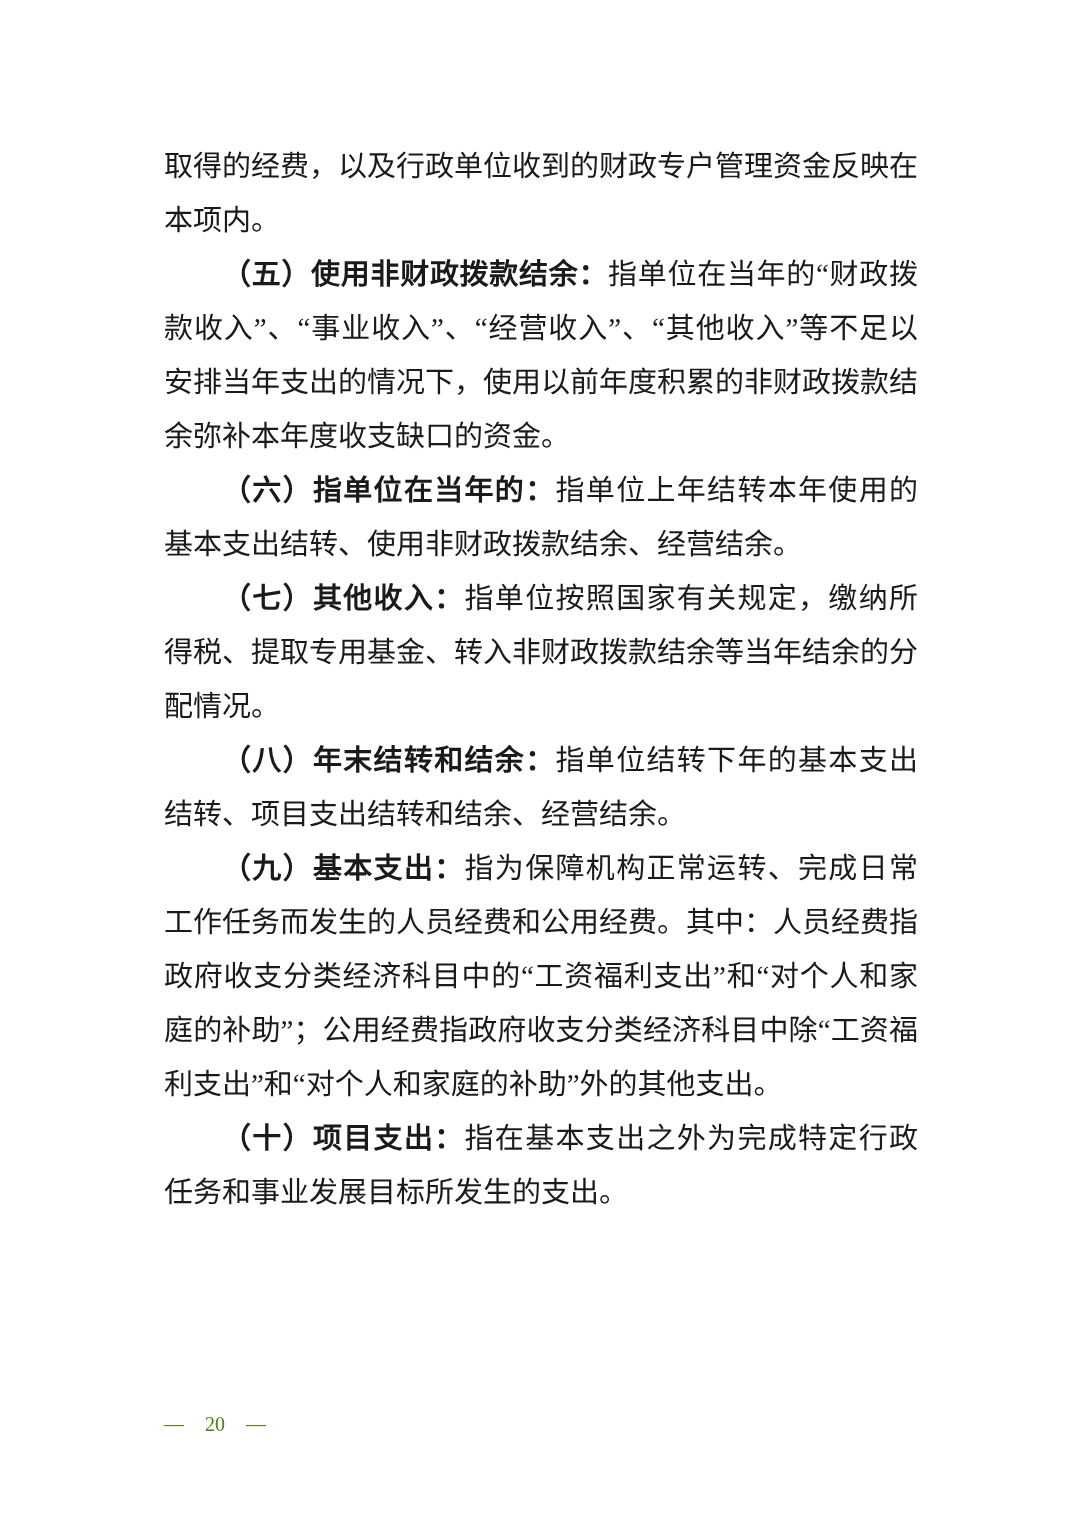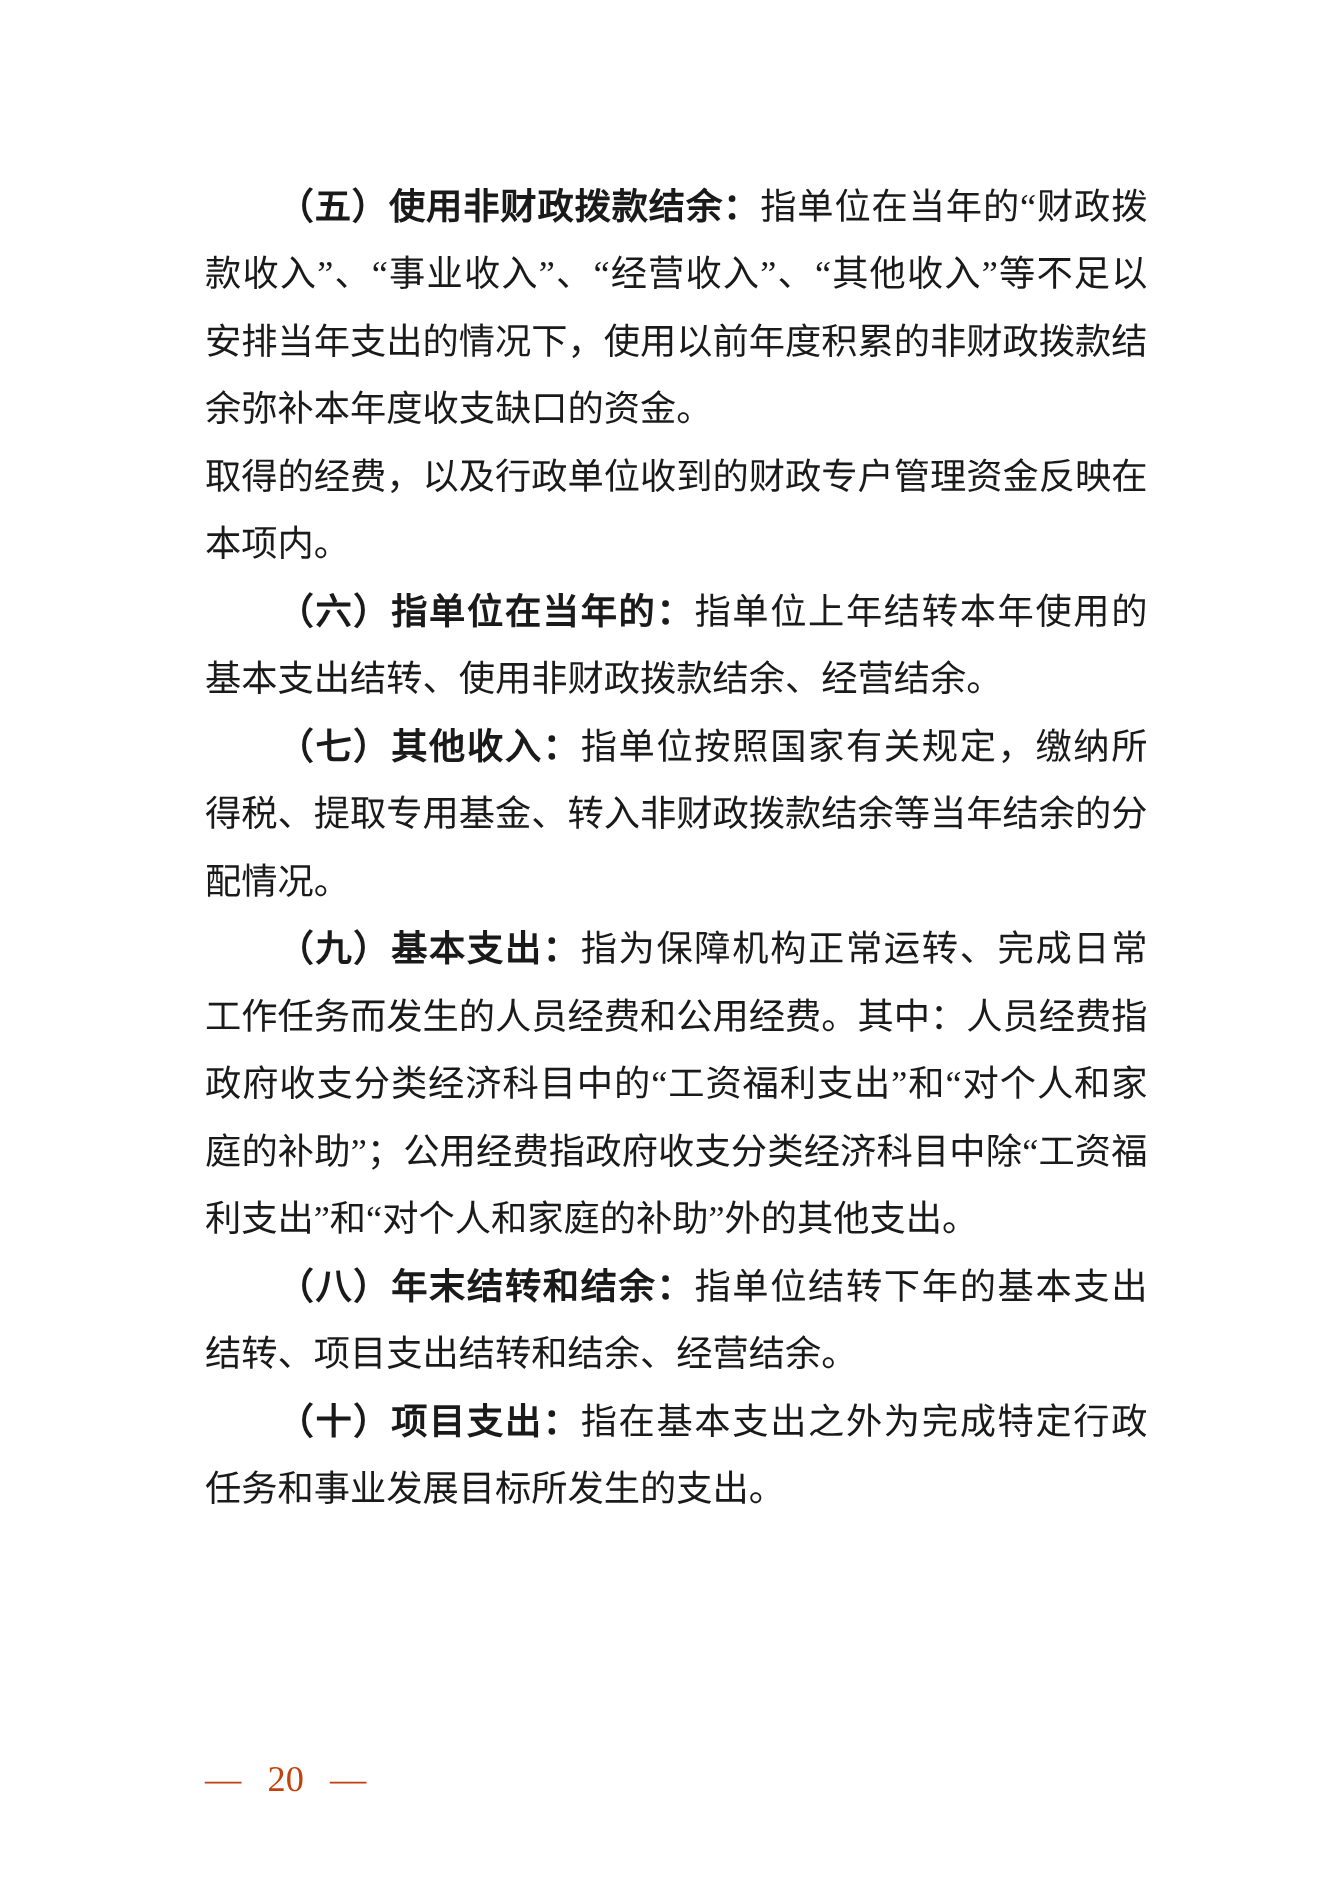--- a/index.html
+++ b/index.html
@@ -36,49 +36,49 @@
   .para.continuation {
     text-indent: 0;
   }
   .head {
     font-weight: 700;
   }
   .page-footer {
     position: absolute;
     left: 164px;
     top: 1406px;
-    font-size: 29px;
+    font-size: 20px;
     line-height: 36px;
-    color: #c2410c;
+    color: #4d7c0f;
     white-space: nowrap;
     text-align: right;
   }
   .page-footer .page-num {
     display: inline-block;
     margin: 0 21px;
   }
 </style>
 </head>
 <body>
 
 <div class="page">
 
   <main class="doc-body">
 
+    <p class="para continuation"><span class="body-text">取得的经费，以及行政单位收到的财政专户管理资金反映在本项内。</span></p>
+
     <p class="para"><span class="head">（五）使用非财政拨款结余：</span><span class="body-text">指单位在当年的“财政拨款收入”、“事业收入”、“经营收入”、“其他收入”等不足以安排当年支出的情况下，使用以前年度积累的非财政拨款结余弥补本年度收支缺口的资金。</span></p>
-
-    <p class="para continuation"><span class="body-text">取得的经费，以及行政单位收到的财政专户管理资金反映在本项内。</span></p>
 
     <p class="para"><span class="head">（六）指单位在当年的：</span><span class="body-text">指单位上年结转本年使用的基本支出结转、使用非财政拨款结余、经营结余。</span></p>
 
     <p class="para"><span class="head">（七）其他收入：</span><span class="body-text">指单位按照国家有关规定，缴纳所得税、提取专用基金、转入非财政拨款结余等当年结余的分配情况。</span></p>
 
+    <p class="para"><span class="head">（八）年末结转和结余：</span><span class="body-text">指单位结转下年的基本支出结转、项目支出结转和结余、经营结余。</span></p>
+
     <p class="para"><span class="head">（九）基本支出：</span><span class="body-text">指为保障机构正常运转、完成日常工作任务而发生的人员经费和公用经费。其中：人员经费指政府收支分类经济科目中的“工资福利支出”和“对个人和家庭的补助”；公用经费指政府收支分类经济科目中除“工资福利支出”和“对个人和家庭的补助”外的其他支出。</span></p>
-
-    <p class="para"><span class="head">（八）年末结转和结余：</span><span class="body-text">指单位结转下年的基本支出结转、项目支出结转和结余、经营结余。</span></p>
 
     <p class="para"><span class="head">（十）项目支出：</span><span class="body-text">指在基本支出之外为完成特定行政任务和事业发展目标所发生的支出。</span></p>
 
 
 
   </main>
 
   <footer class="page-footer">
     <span>—</span><span class="page-num">20</span><span>—</span>
   </footer>

